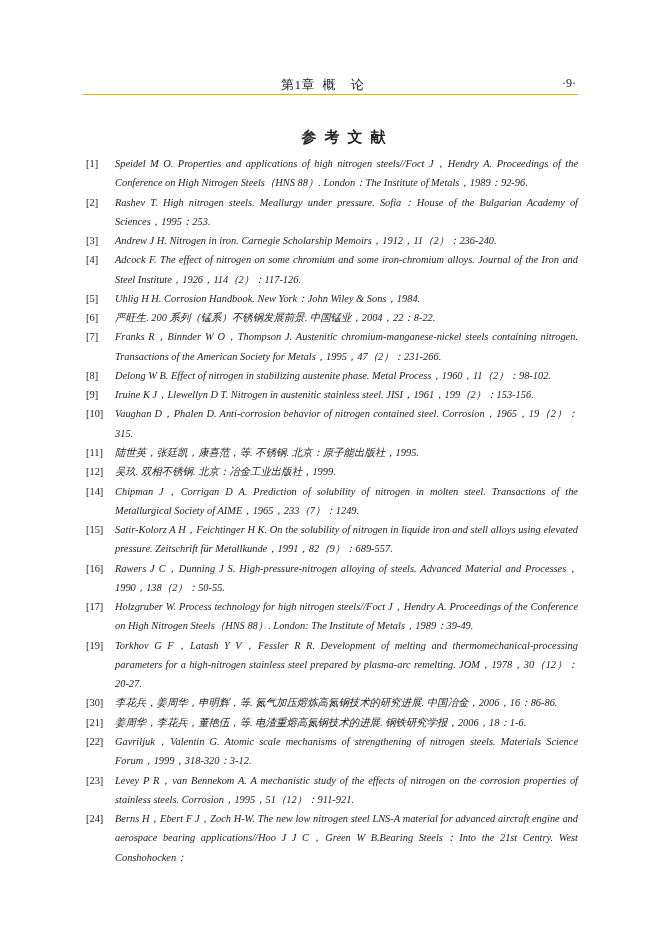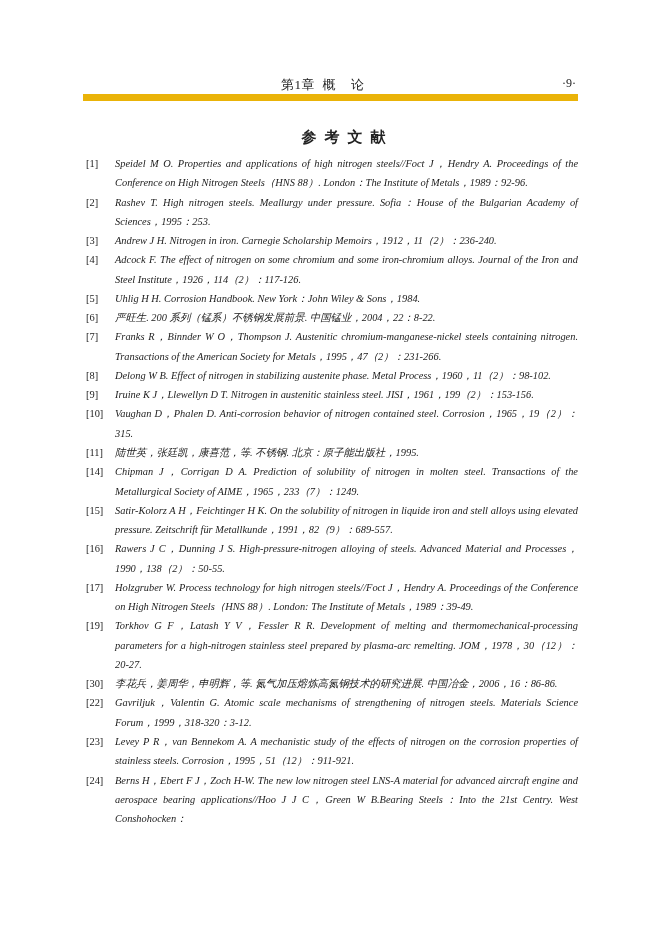--- a/index.html
+++ b/index.html
@@ -3,21 +3,21 @@
 <meta charset="utf-8">
 <style>
   html, body { margin: 0; padding: 0; background: #ffffff; }
   body {
     width: 661px; height: 925px; position: relative; overflow: hidden;
     font-family: "Liberation Serif", "DejaVu Serif", serif;
     color: #222;
   }
   .header {
     position: absolute; left: 83px; top: 74px; width: 495px; height: 20px;
-    border-bottom: 7px solid #eab308;
+    border-bottom: 1px solid #eab308;
   }
   .header-title {
     position: absolute; left: 280px - 83px; left: 198px; top: 2px;
     font-size: 13px; letter-spacing: 0.5px; color: #222;
     white-space: pre;
   }
   .header-page {
     position: absolute; right: 2px; top: 2px; font-size: 12px; color: #222;
   }
   .section-title {
@@ -88,20 +88,24 @@
     </div>
     <div class="ref">
       <span class="ref-num">[10]</span>
       <span class="ref-text">Vaughan D，Phalen D. Anti-corrosion behavior of nitrogen contained steel. Corrosion，1965，19（2）：315.</span>
     </div>
     <div class="ref">
       <span class="ref-num">[11]</span>
       <span class="ref-text">陆世英，张廷凯，康喜范，等. 不锈钢. 北京：原子能出版社，1995.</span>
     </div>
     <div class="ref">
+      <span class="ref-num">[12]</span>
+      <span class="ref-text">吴玖. 双相不锈钢. 北京：冶金工业出版社，1999.</span>
+    </div>
+    <div class="ref">
       <span class="ref-num">[14]</span>
       <span class="ref-text">Chipman J，Corrigan D A. Prediction of solubility of nitrogen in molten steel. Transactions of the Metallurgical Society of AIME，1965，233（7）：1249.</span>
     </div>
     <div class="ref">
       <span class="ref-num">[15]</span>
       <span class="ref-text">Satir-Kolorz A H，Feichtinger H K. On the solubility of nitrogen in liquide iron and stell alloys using elevated pressure. Zeitschrift für Metallkunde，1991，82（9）：689-557.</span>
     </div>
     <div class="ref">
       <span class="ref-num">[16]</span>
       <span class="ref-text">Rawers J C，Dunning J S. High-pressure-nitrogen alloying of steels. Advanced Material and Processes，1990，138（2）：50-55.</span>
@@ -112,20 +116,24 @@
     </div>
     <div class="ref">
       <span class="ref-num">[19]</span>
       <span class="ref-text">Torkhov G F，Latash Y V，Fessler R R. Development of melting and thermomechanical-processing parameters for a high-nitrogen stainless steel prepared by plasma-arc remelting. JOM，1978，30（12）：20-27.</span>
     </div>
     <div class="ref">
       <span class="ref-num">[30]</span>
       <span class="ref-text">李花兵，姜周华，申明辉，等. 氮气加压熔炼高氮钢技术的研究进展. 中国冶金，2006，16：86-86.</span>
     </div>
     <div class="ref">
+      <span class="ref-num">[21]</span>
+      <span class="ref-text">姜周华，李花兵，董艳伍，等. 电渣重熔高氮钢技术的进展. 钢铁研究学报，2006，18：1-6.</span>
+    </div>
+    <div class="ref">
       <span class="ref-num">[22]</span>
       <span class="ref-text">Gavriljuk，Valentin G. Atomic scale mechanisms of strengthening of nitrogen steels. Materials Science Forum，1999，318-320：3-12.</span>
     </div>
     <div class="ref">
       <span class="ref-num">[23]</span>
       <span class="ref-text">Levey P R，van Bennekom A. A mechanistic study of the effects of nitrogen on the corrosion properties of stainless steels. Corrosion，1995，51（12）：911-921.</span>
     </div>
     <div class="ref">
       <span class="ref-num">[24]</span>
       <span class="ref-text">Berns H，Ebert F J，Zoch H-W. The new low nitrogen steel LNS-A material for advanced aircraft engine and aerospace bearing applications//Hoo J J C，Green W B.Bearing Steels：Into the 21st Centry. West Conshohocken：</span>

